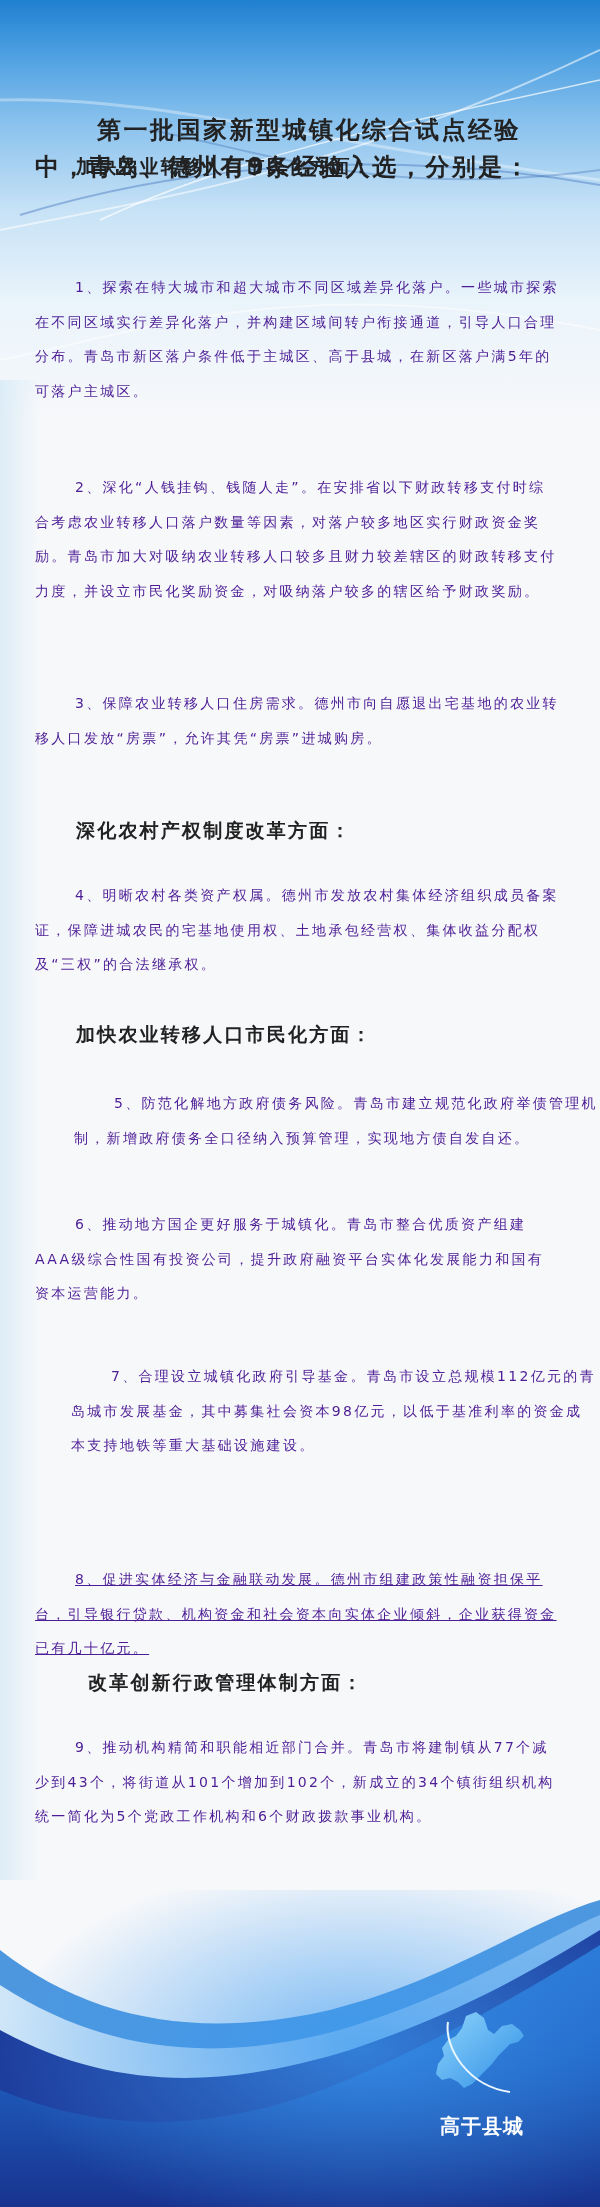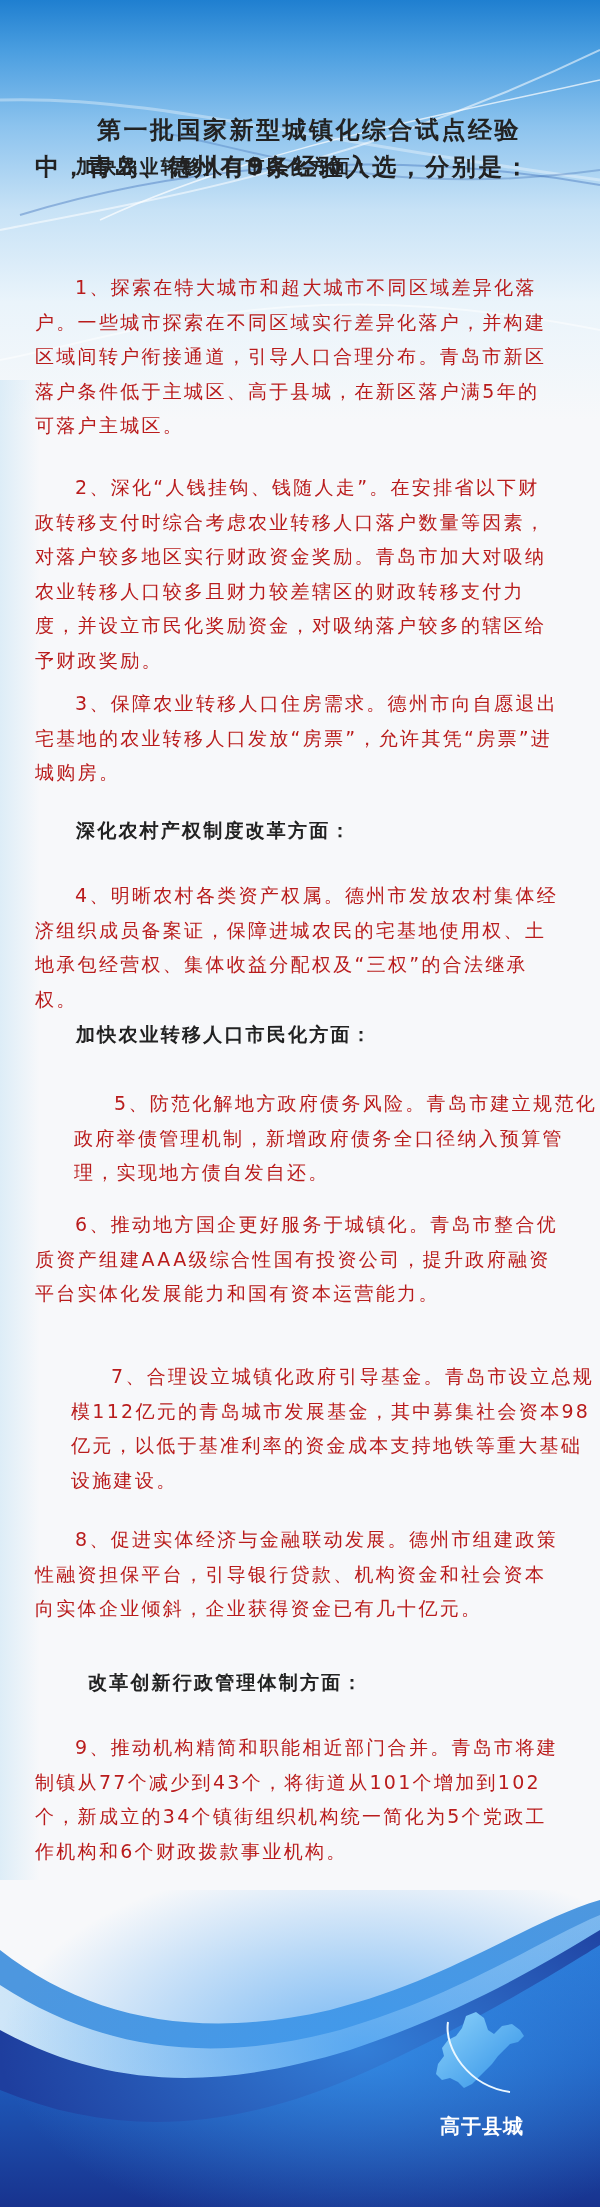--- a/index.html
+++ b/index.html
@@ -29,21 +29,21 @@
     font-size: 24px; line-height: 37px; font-weight: bold; color: #222;
     text-indent: 62px; letter-spacing: 2.5px;
   }
   .section-title {
     position: absolute; left: 76px; width: 500px;
     font-size: 19px; font-weight: bold; line-height: 28px; color: #222;
     letter-spacing: 2.2px;
   }
   .para {
     position: absolute; left: 35px; width: 525px;
-    font-size: 19px; line-height: 34.5px; color: #b91c1c;
+    font-size: 14px; line-height: 34.5px; color: #4c1d95;
     text-indent: 40px; letter-spacing: 2.3px;
   }
   .logo {
     position: absolute; left: 428px; top: 2008px; width: 100px; height: 100px;
   }
   .logo-text {
     position: absolute; left: 440px; top: 2113px; width: 100px;
     font-size: 20px; font-weight: bold; color: #ffffff; letter-spacing: 1px;
   }
 </style>
@@ -95,21 +95,21 @@
   <div class="para" style="top:470px;">2、深化“人钱挂钩、钱随人走”。在安排省以下财政转移支付时综合考虑农业转移人口落户数量等因素，对落户较多地区实行财政资金奖励。青岛市加大对吸纳农业转移人口较多且财力较差辖区的财政转移支付力度，并设立市民化奖励资金，对吸纳落户较多的辖区给予财政奖励。</div>
   <div class="para" style="top:686px;">3、保障农业转移人口住房需求。德州市向自愿退出宅基地的农业转移人口发放“房票”，允许其凭“房票”进城购房。</div>
 
   <div class="section-title" style="top:816px;">深化农村产权制度改革方面：</div>
   <div class="para" style="top:878px;">4、明晰农村各类资产权属。德州市发放农村集体经济组织成员备案证，保障进城农民的宅基地使用权、土地承包经营权、集体收益分配权及“三权”的合法继承权。</div>
 
   <div class="section-title" style="top:1020px;">加快农业转移人口市民化方面：</div>
   <div class="para" style="top:1086px;margin-left:39px;">5、防范化解地方政府债务风险。青岛市建立规范化政府举债管理机制，新增政府债务全口径纳入预算管理，实现地方债自发自还。</div>
   <div class="para" style="top:1207px;">6、推动地方国企更好服务于城镇化。青岛市整合优质资产组建AAA级综合性国有投资公司，提升政府融资平台实体化发展能力和国有资本运营能力。</div>
   <div class="para" style="top:1359px;margin-left:36px;">7、合理设立城镇化政府引导基金。青岛市设立总规模112亿元的青岛城市发展基金，其中募集社会资本98亿元，以低于基准利率的资金成本支持地铁等重大基础设施建设。</div>
-  <div class="para" style="top:1522px;">8、促进实体经济与金融联动发展。德州市组建政策性融资担保平台，引导银行贷款、机构资金和社会资本向实体企业倾斜，企业获得资金已有几十亿元。</div>
+  <div class="para" style="top:1562px;text-decoration:underline;">8、促进实体经济与金融联动发展。德州市组建政策性融资担保平台，引导银行贷款、机构资金和社会资本向实体企业倾斜，企业获得资金已有几十亿元。</div>
 
   <div class="section-title" style="top:1668px;margin-left:12px;">改革创新行政管理体制方面：</div>
   <div class="para" style="top:1730px;">9、推动机构精简和职能相近部门合并。青岛市将建制镇从77个减少到43个，将街道从101个增加到102个，新成立的34个镇街组织机构统一简化为5个党政工作机构和6个财政拨款事业机构。</div>
 </div>
 
 <div class="logo">
   <svg width="100" height="100" viewBox="0 0 100 100">
     <defs>
       <linearGradient id="gMap" x1="0" y1="0" x2="1" y2="1">
         <stop offset="0" stop-color="#8fd4fb"></stop>

